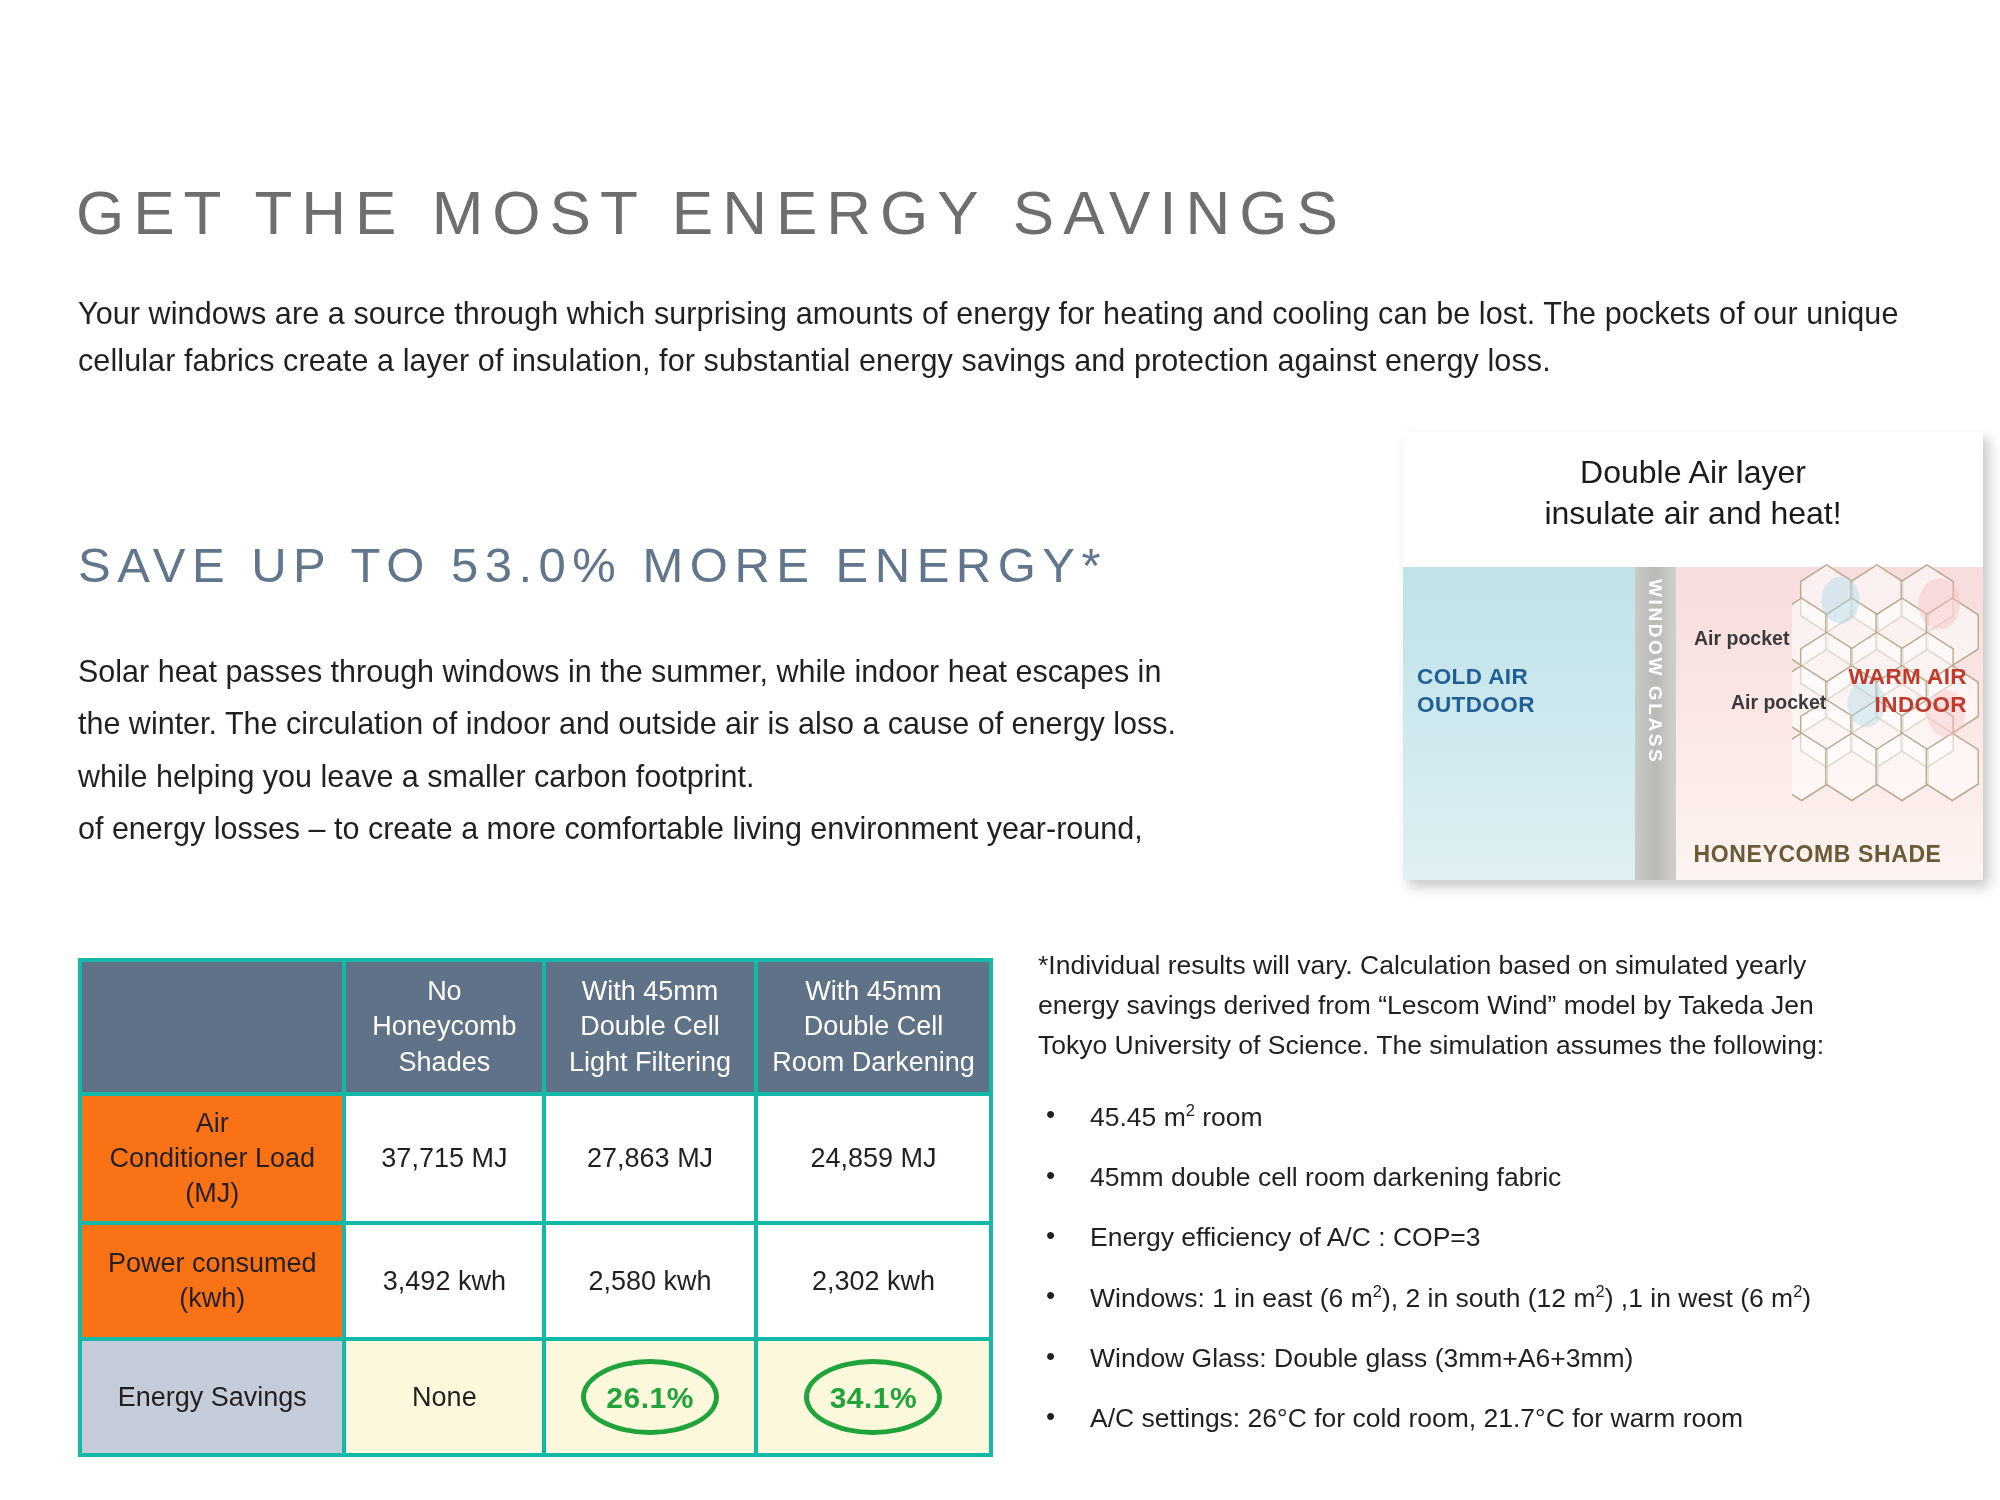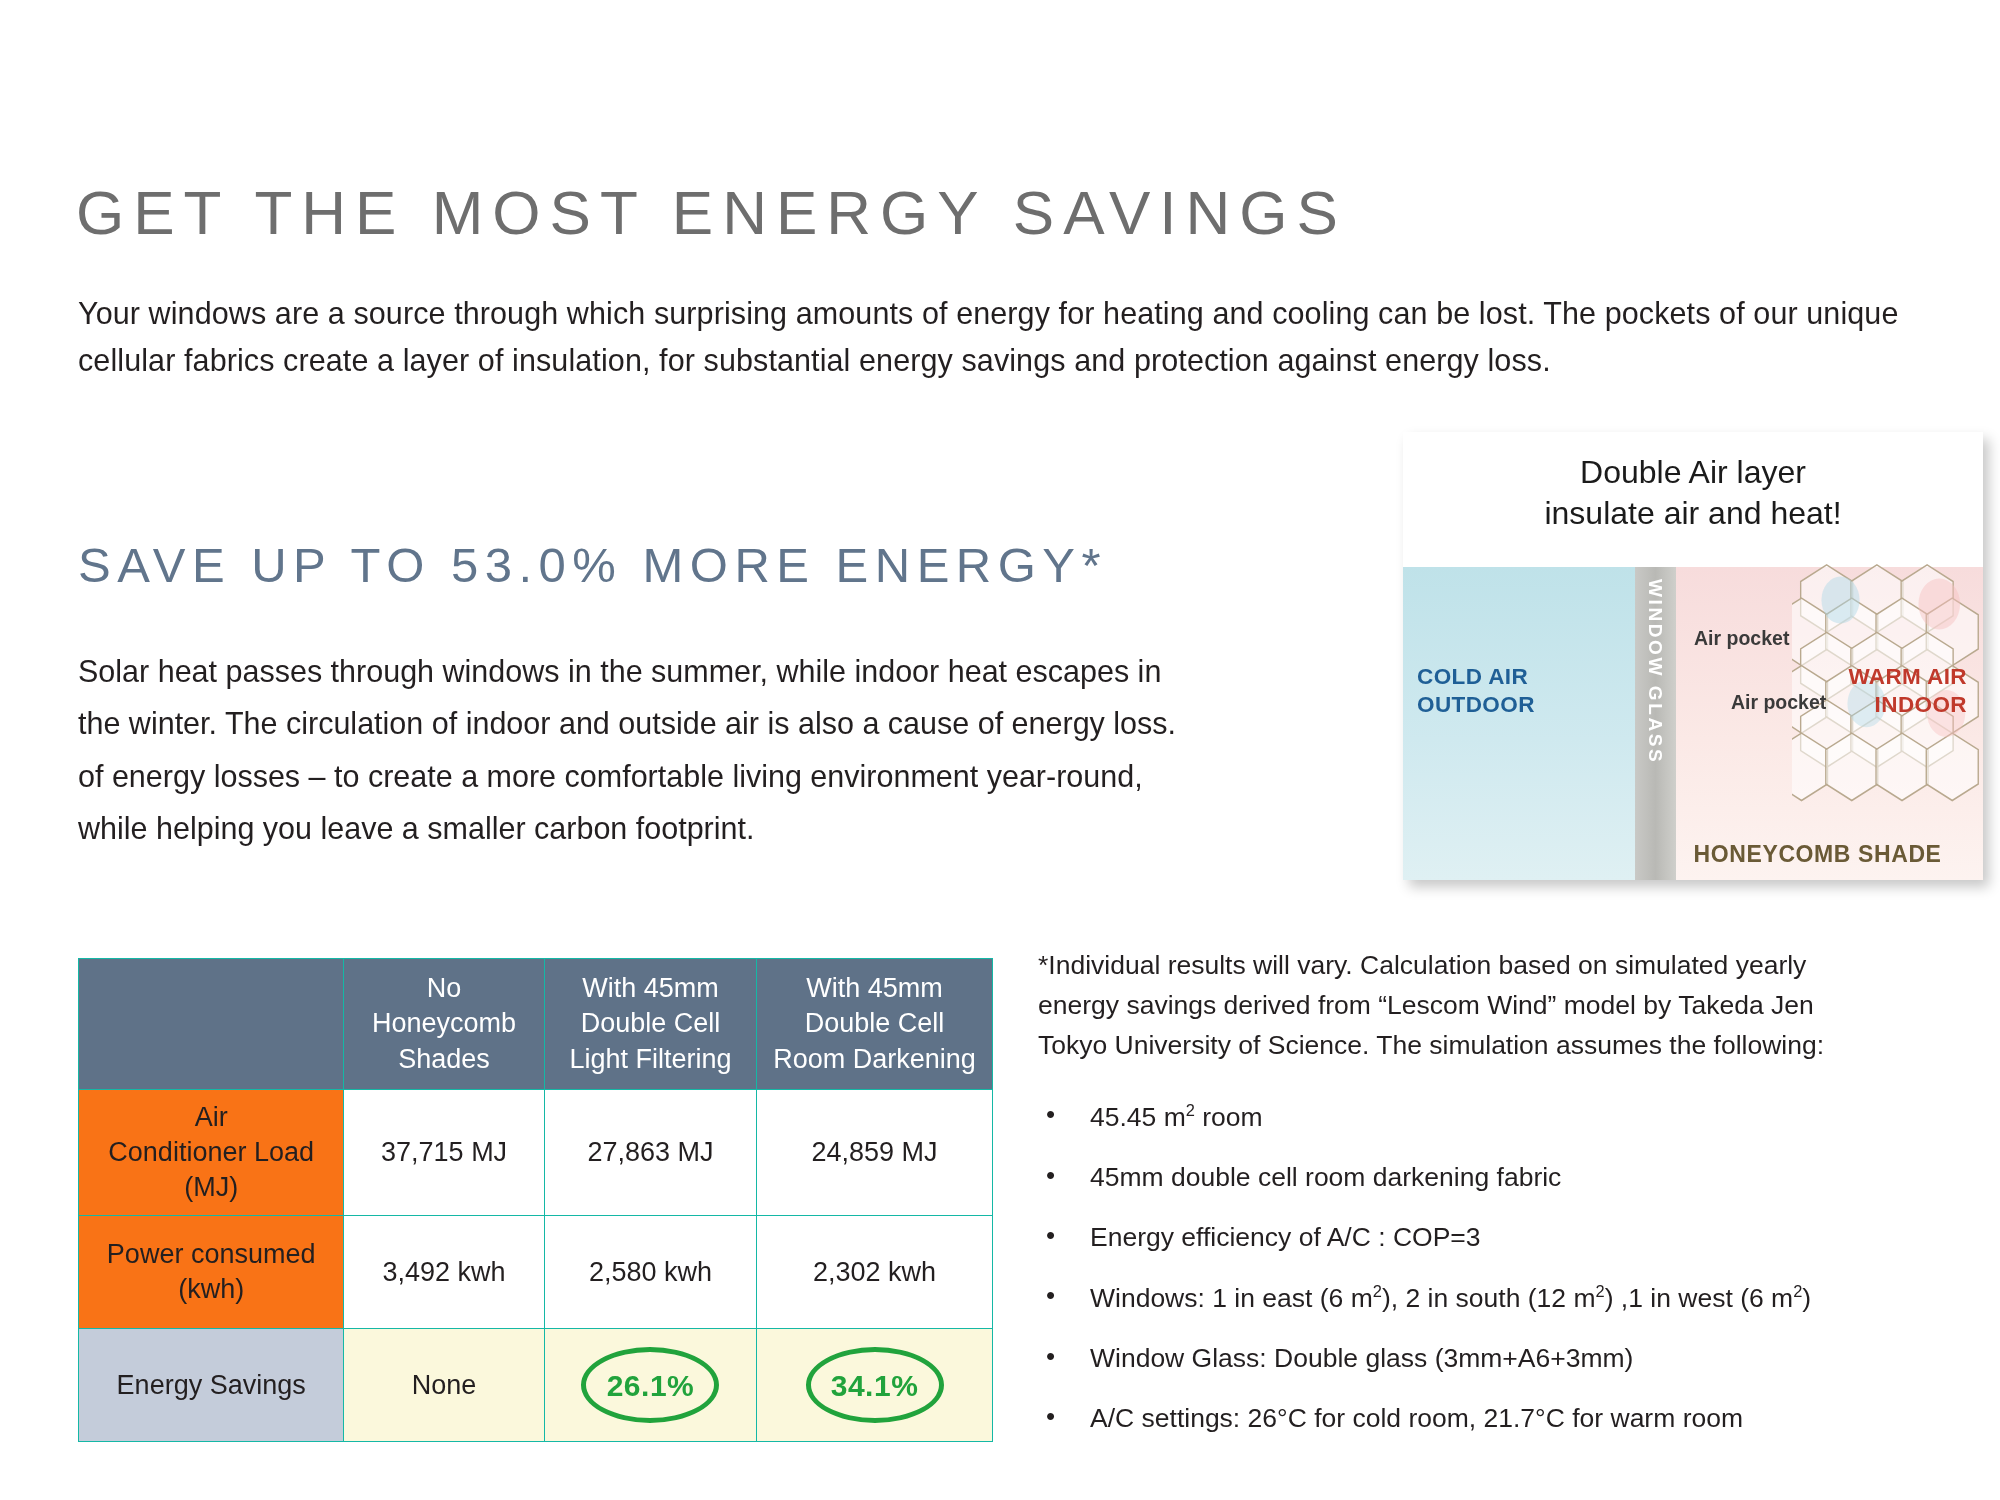--- a/index.html
+++ b/index.html
@@ -178,21 +178,21 @@
   
   .table {
     position: absolute;
     left: 78px;
     top: 958px;
     width: 915px;
     border-collapse: collapse;
     table-layout: fixed;
   }
   .table td {
-    border: 1px solid #14b8a6;
+    border: 4px solid #14b8a6;
     text-align: center;
     vertical-align: middle;
     font-size: 27px;
     line-height: 1.3;
     color: #231f20;
     padding: 10px 6px;
   }
   .table .th {
     background: #5f7288;
     color: #ffffff;
@@ -270,22 +270,22 @@
 
   <h1 class="main-title">GET THE MOST ENERGY SAVINGS</h1>
 
   <div class="intro">Your windows are a source through which surprising amounts of energy for heating and cooling can be lost. The pockets of our unique cellular fabrics create a layer of insulation, for substantial energy savings and protection against energy loss.</div>
 
   <h2 class="sub-title">SAVE UP TO 53.0% MORE ENERGY*</h2>
 
   <div class="body-copy">
     <p>Solar heat passes through windows in the summer, while indoor heat escapes in</p>
     <p>the winter. The circulation of indoor and outside air is also a cause of energy loss.</p>
+    <p>while helping you leave a smaller carbon footprint.</p>
     <p>of energy losses – to create a more comfortable living environment year-round,</p>
-    <p>while helping you leave a smaller carbon footprint.</p>
   </div>
 
   <div class="illus-card">
     <div class="illus-caption">
       <div>Double Air layer</div>
       <div>insulate air and heat!</div>
     </div>
 
     <div class="illus-body">
 

